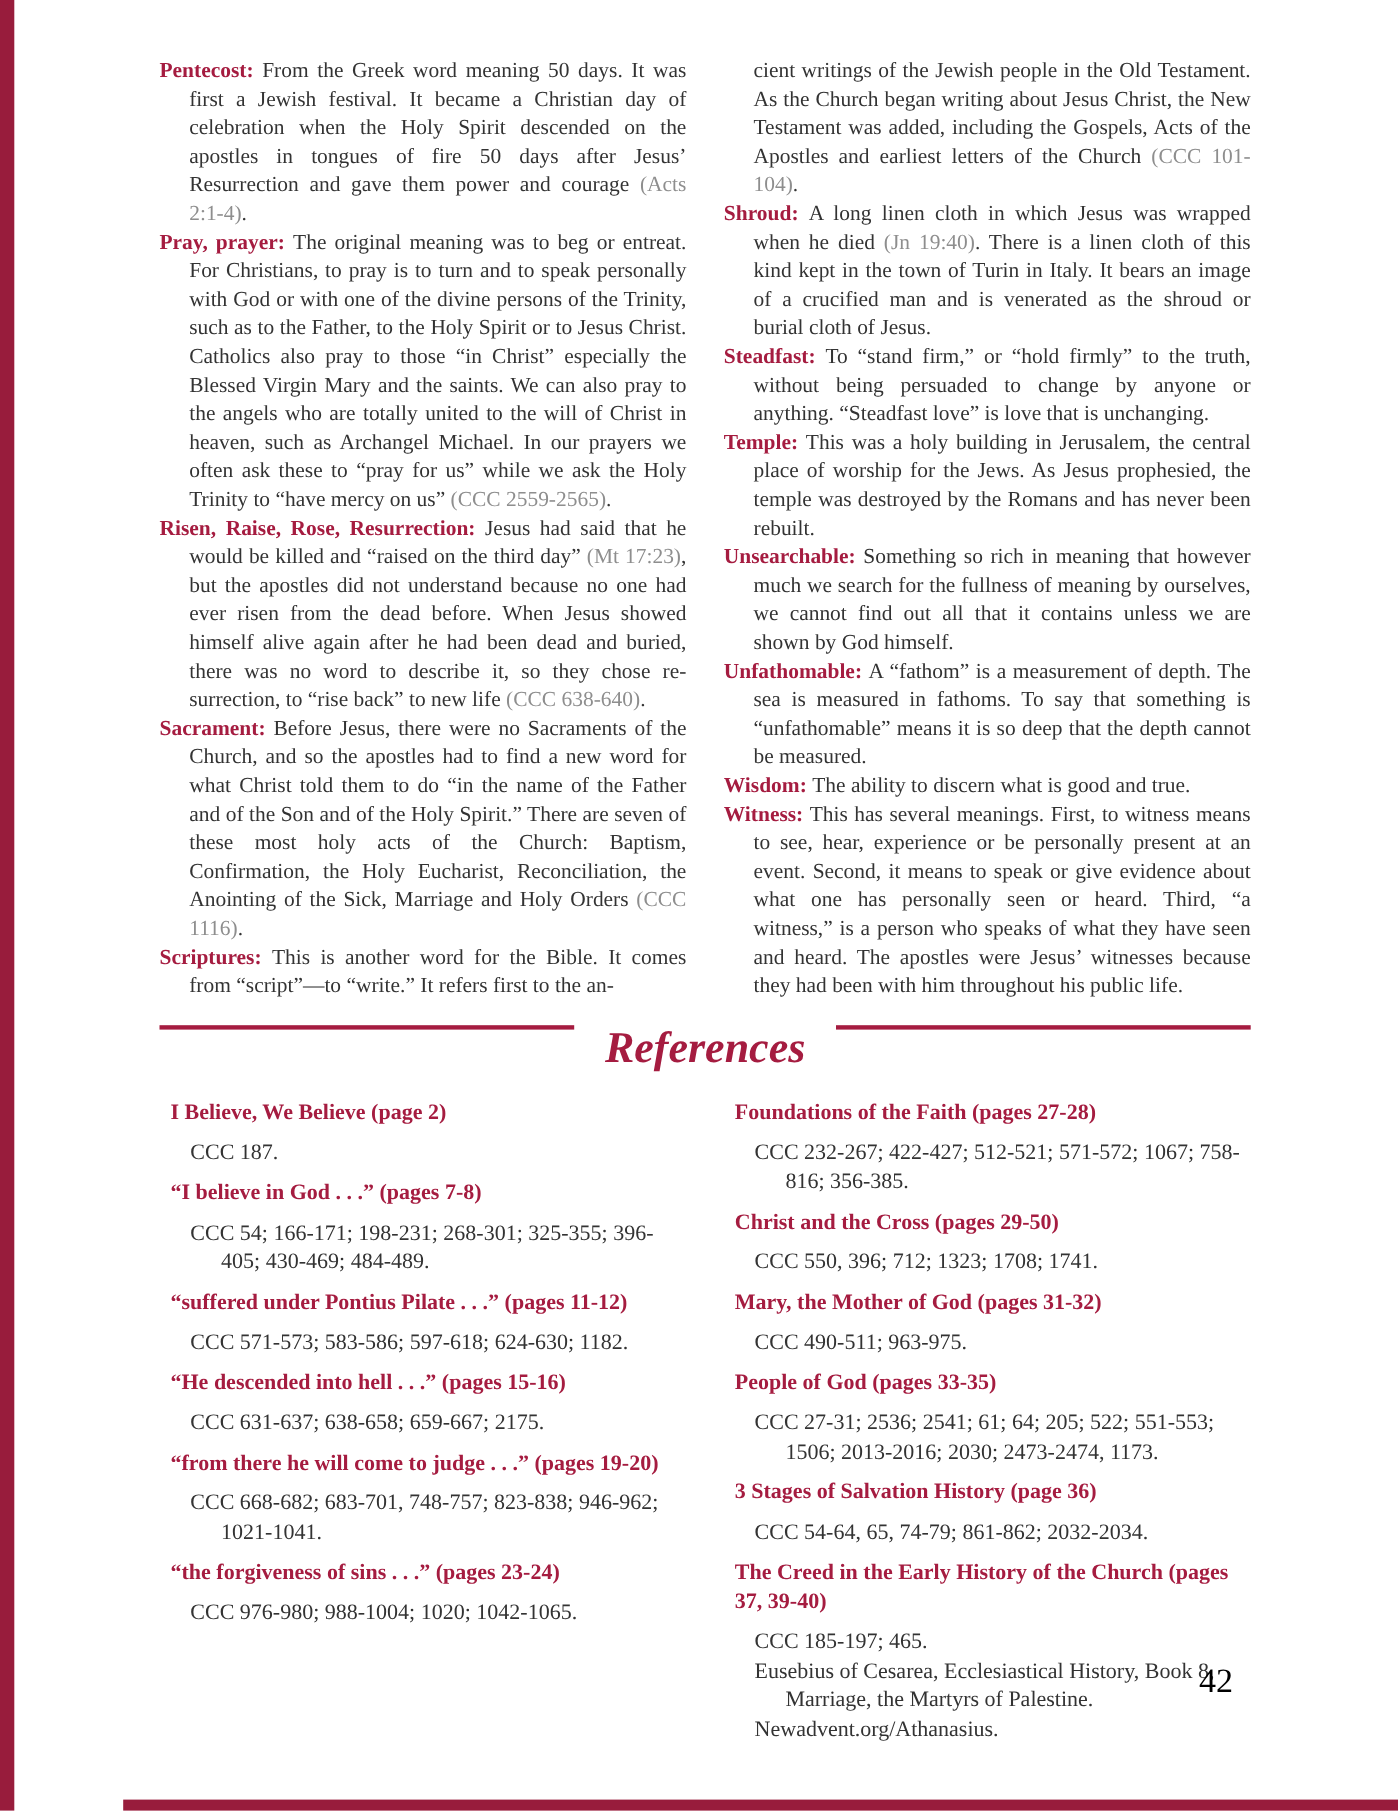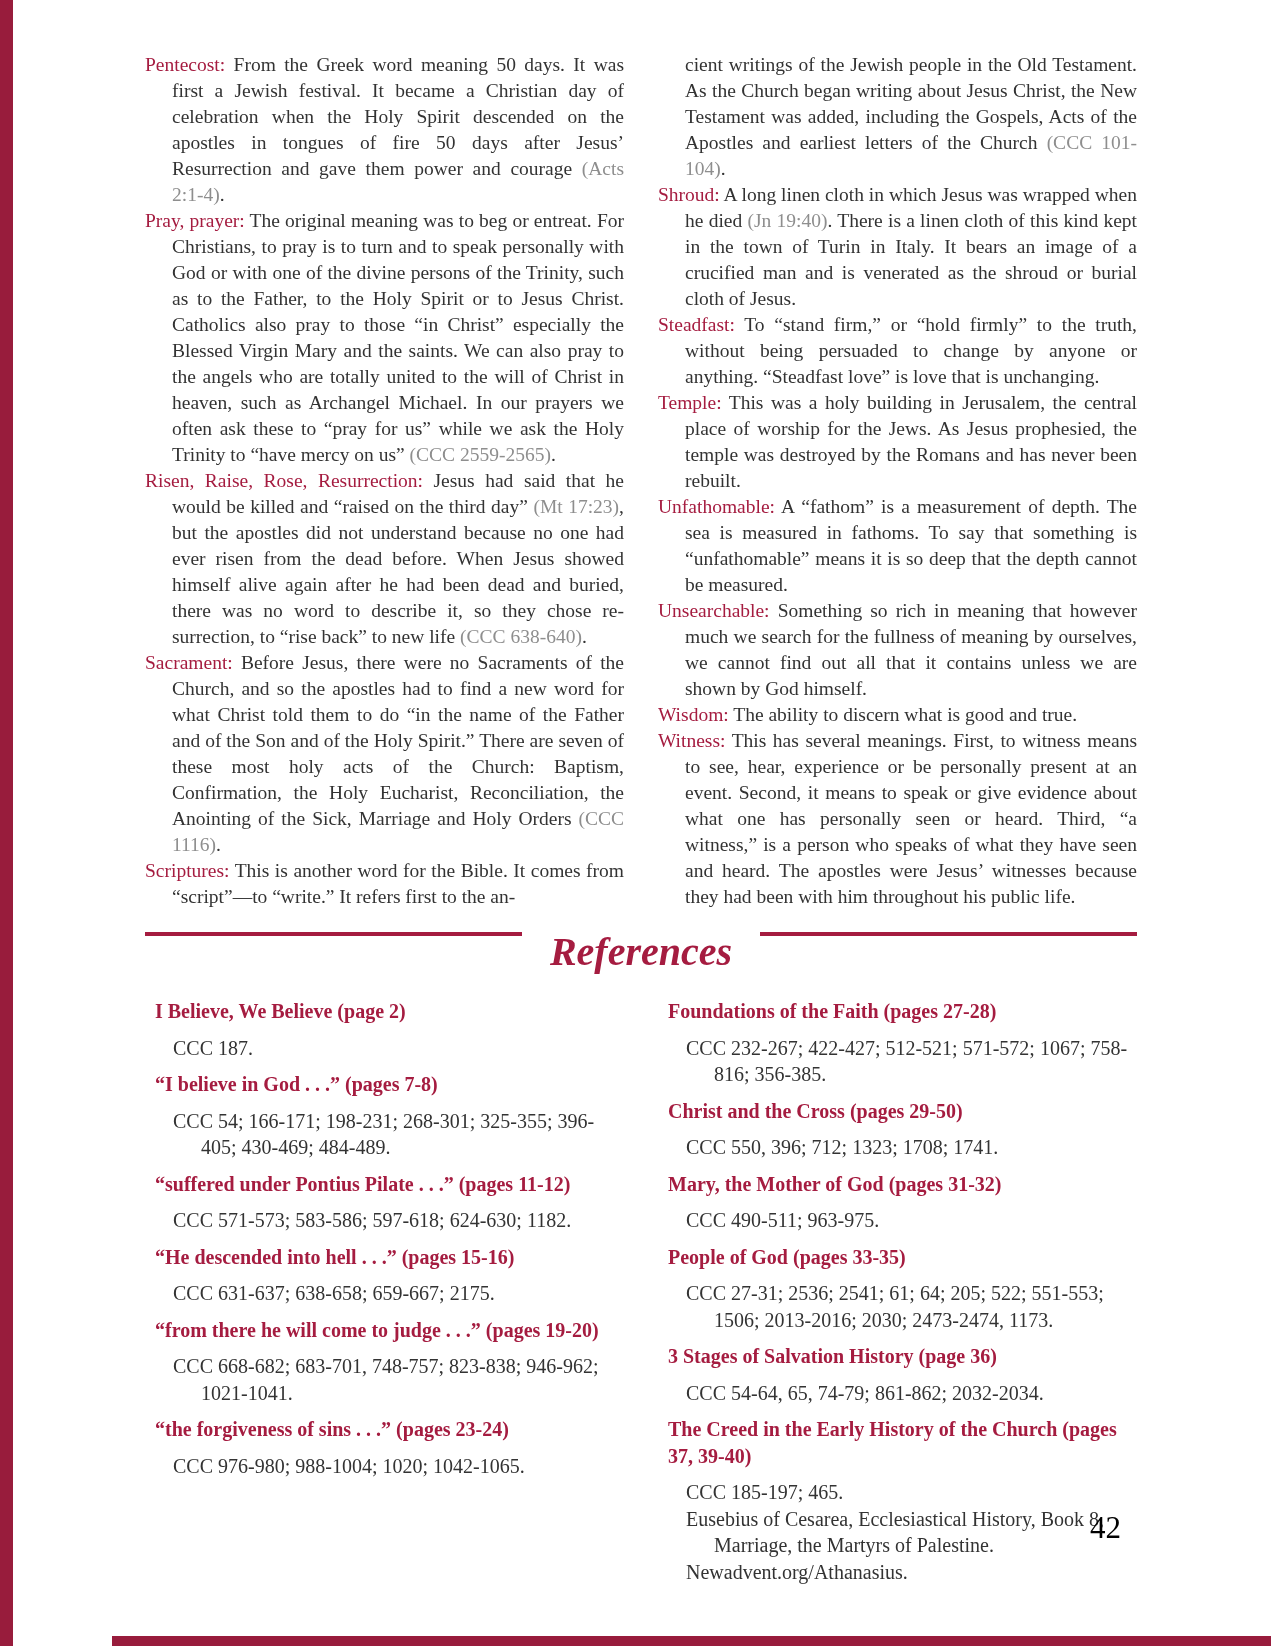--- a/index.html
+++ b/index.html
@@ -8,21 +8,21 @@
     font-family:"Liberation Serif","DejaVu Serif",serif;
     --accent:#A51C40;--bar:#981C3C;--ink:#333333;--cite:#8E8E8E;
   }
   .left-bar{position:absolute;left:0;top:0;width:13px;height:1646px;background:var(--bar);}
   .bottom-bar{position:absolute;left:112px;right:0;bottom:0;height:10px;background:var(--bar);}
   .content{position:absolute;left:145px;top:52px;width:992px;}
   .columns{display:flex;gap:34px;}
   .col{width:479px;}
   .entry{margin:0;padding-left:27px;text-indent:-27px;font-size:19.5px;line-height:26px;color:var(--ink);text-align:justify;}
   .entry.cont{text-indent:0;}
-  .term{font-weight:normal;color:var(--accent);}
+  .term{font-weight:bold;color:var(--accent);}
   .cite{color:var(--cite);}
   .ref-title-row{display:flex;align-items:flex-start;margin:22px 0 16px 0;}
   .ref-rule{flex:1;height:4px;background:var(--accent);}
   .ref-title{font-style:italic;font-weight:bold;font-size:40px;color:var(--accent);margin:0 28px;line-height:1;white-space:nowrap;}
   .ref-heading{margin:10px;font-weight:bold;color:var(--accent);font-size:20px;line-height:26.5px;}
   .ref-item{margin:0;padding-left:56px;text-indent:-28px;font-size:20px;line-height:26.5px;color:var(--ink);}
   .page-num{position:absolute;right:150px;bottom:100px;font-size:31px;color:#000000;}
 </style>
 </head>
 <body style="--accent: #A51C40; --bar: #981C3C; --ink: #333333; --cite: #8E8E8E;">
@@ -37,22 +37,22 @@
         <p class="entry"><span class="term">Pray, prayer: </span><span>The original meaning was to beg or entreat. For Christians, to pray is to turn and to speak personally with God or with one of the divine persons of the Trinity, such as to the Father, to the Holy Spirit or to Jesus Christ. Catholics also pray to those “in Christ” especially the Blessed Virgin Mary and the saints. We can also pray to the angels who are totally united to the will of Christ in heaven, such as Archangel Michael. In our prayers we often ask these to “pray for us” while we ask the Holy Trinity to “have mercy on us” </span><span class="cite">(CCC 2559-2565)</span><span>.</span></p>
         <p class="entry"><span class="term">Risen, Raise, Rose, Resurrection: </span><span>Jesus had said that he would be killed and “raised on the third day” </span><span class="cite">(Mt 17:23)</span><span>, but the apostles did not understand because no one had ever risen from the dead before. When Jesus showed himself alive again after he had been dead and buried, there was no word to describe it, so they chose re-surrection, to “rise back” to new life </span><span class="cite">(CCC 638-640)</span><span>.</span></p>
         <p class="entry"><span class="term">Sacrament: </span><span>Before Jesus, there were no Sacraments of the Church, and so the apostles had to find a new word for what Christ told them to do “in the name of the Father and of the Son and of the Holy Spirit.” There are seven of these most holy acts of the Church: Baptism, Confirmation, the Holy Eucharist, Reconciliation, the Anointing of the Sick, Marriage and Holy Orders </span><span class="cite">(CCC 1116)</span><span>.</span></p>
         <p class="entry"><span class="term">Scriptures: </span><span>This is another word for the Bible. It comes from “script”—to “write.” It refers first to the an-</span></p>
       </div>
     <div class="col" id="gloss-right">
         <p class="entry cont"><span>cient writings of the Jewish people in the Old Testament. As the Church began writing about Jesus Christ, the New Testament was added, including the Gospels, Acts of the Apostles and earliest letters of the Church </span><span class="cite">(CCC 101-104)</span><span>.</span></p>
         <p class="entry"><span class="term">Shroud: </span><span>A long linen cloth in which Jesus was wrapped when he died </span><span class="cite">(Jn 19:40)</span><span>. There is a linen cloth of this kind kept in the town of Turin in Italy. It bears an image of a crucified man and is venerated as the shroud or burial cloth of Jesus.</span></p>
         <p class="entry"><span class="term">Steadfast: </span><span>To “stand firm,” or “hold firmly” to the truth, without being persuaded to change by anyone or anything. “Steadfast love” is love that is unchanging.</span></p>
         <p class="entry"><span class="term">Temple: </span><span>This was a holy building in Jerusalem, the central place of worship for the Jews. As Jesus prophesied, the temple was destroyed by the Romans and has never been rebuilt.</span></p>
+        <p class="entry"><span class="term">Unsearchable: </span><span>Something so rich in meaning that however much we search for the fullness of meaning by ourselves, we cannot find out all that it contains unless we are shown by God himself.</span></p>
         <p class="entry"><span class="term">Unfathomable: </span><span>A “fathom” is a measurement of depth. The sea is measured in fathoms. To say that something is “unfathomable” means it is so deep that the depth cannot be measured.</span></p>
-        <p class="entry"><span class="term">Unsearchable: </span><span>Something so rich in meaning that however much we search for the fullness of meaning by ourselves, we cannot find out all that it contains unless we are shown by God himself.</span></p>
         <p class="entry"><span class="term">Wisdom: </span><span>The ability to discern what is good and true.</span></p>
         <p class="entry"><span class="term">Witness: </span><span>This has several meanings. First, to witness means to see, hear, experience or be personally present at an event. Second, it means to speak or give evidence about what one has personally seen or heard. Third, “a witness,” is a person who speaks of what they have seen and heard. The apostles were Jesus’ witnesses because they had been with him throughout his public life.</span></p>
       </div>
   </div>
 
   <div class="ref-title-row">
     <div class="ref-rule"></div>
     <div class="ref-title">References</div>
     <div class="ref-rule"></div>
   </div>

